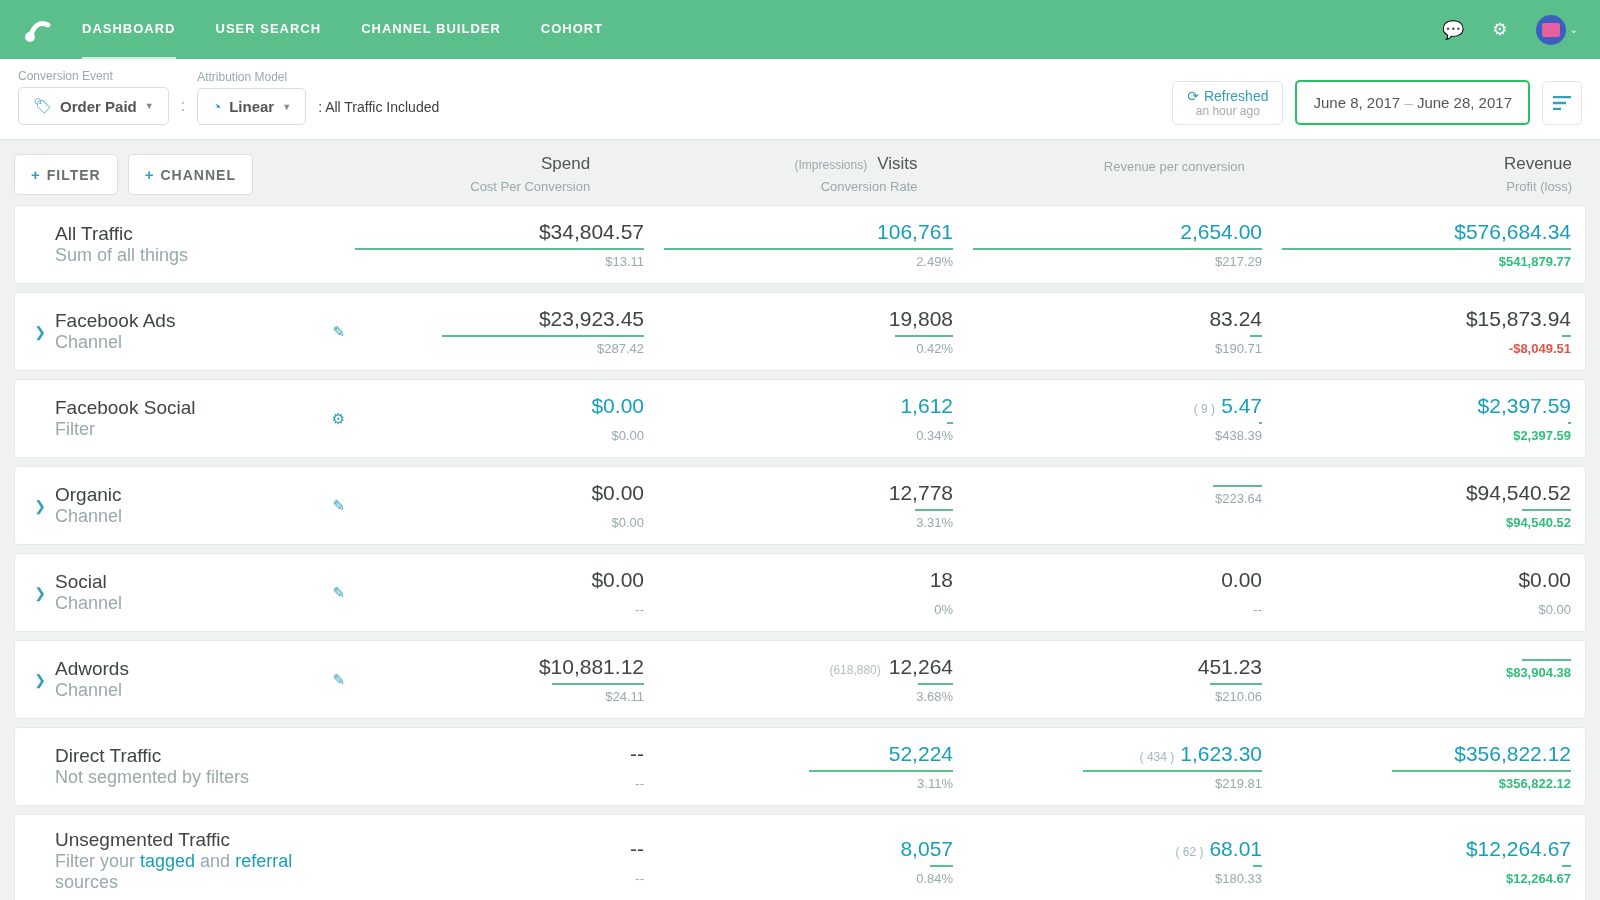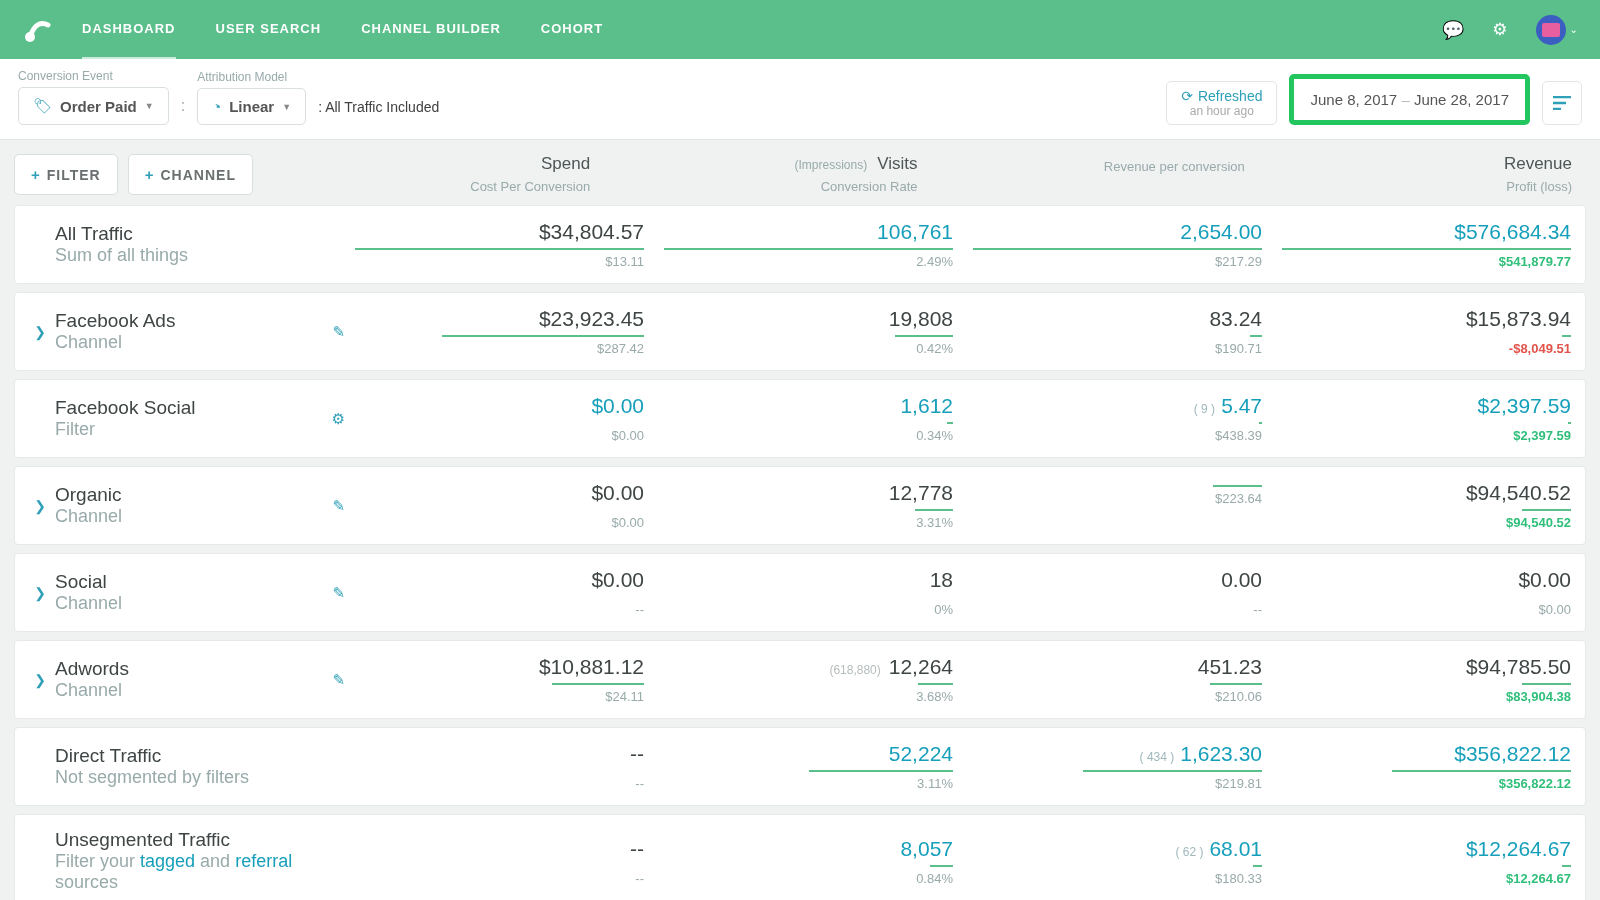--- a/index.html
+++ b/index.html
@@ -22,21 +22,21 @@
   .fb-group { display:flex; flex-direction:column; gap:4px; }
   .fb-label { font-size:12px; color:#9aa; }
   .pill { border:1px solid #d9dede; border-radius:5px; padding:9px 14px; background:#fff; display:flex; align-items:center; gap:8px; font-size:15px; color:#555; cursor:pointer; }
   .pill .tri { font-size:9px; color:#888; }
   .colon { color:#aaa; padding-bottom:10px; }
   .alltraffic-note { font-size:14px; color:#404040; padding-bottom:10px; }
   .fb-spacer { flex:1; }
   .refreshed { border:1px solid #e2e5e5; border-radius:5px; padding:6px 14px; text-align:center; cursor:pointer; }
   .refreshed .line1 { color:#2fa0b8; font-size:14px; display:flex; align-items:center; gap:5px; justify-content:center;}
   .refreshed .line2 { color:#aaa; font-size:12px; }
-  .daterange { border:5px solid #22c55e; border-radius:5px; padding:12px 16px; font-size:15px; color:#555; cursor:pointer; }
+  .daterange { border:2px solid #22c55e; border-radius:5px; padding:12px 16px; font-size:15px; color:#555; cursor:pointer; }
   .sorter { border:1px solid #e2e5e5; border-radius:5px; width:40px; height:44px; display:flex; align-items:center; justify-content:center; cursor:pointer; color:#2fa0b8;}
 
   
   .content { padding:14px; }
   .toolbar { display:flex; gap:10px; align-items:flex-start; }
   .btn { border:1px solid #d9dede; background:#fff; border-radius:5px; padding:11px 16px; font-size:14px; font-weight:700; letter-spacing:1px; color:#6a6f6f; display:flex; align-items:center; gap:6px; cursor:pointer;}
   .btn .plus { color:#2fa0b8; font-weight:800; font-size:15px;}
 
   .headers { flex:1; display:grid; grid-template-columns: 1fr 1fr 1fr 1fr; text-align:right; padding-right:14px; }
   .headers .col h { display:block; font-size:17px; color:#4f5656; font-weight:500;}
@@ -335,21 +335,20 @@
             <div class="big"><span class="imp">(618,880)</span>12,264</div>
             <div class="bar" style="width: 12%;"></div>
             <div class="small ">3.68%</div>
           </div>
           <div class="metric">
             <div class="big">451.23</div>
             <div class="bar" style="width: 18%;"></div>
             <div class="small ">$210.06</div>
           </div>
           <div class="metric">
-            <div class="big">$94,785.50</div>
             <div class="bar" style="width: 17%;"></div>
             <div class="small green">$83,904.38</div>
           </div>
         </div>
       </div>
       <div class="row">
         <div class="chev"></div>
         <div class="rowname">
           <div>
             <div class="title">Direct Traffic</div>

